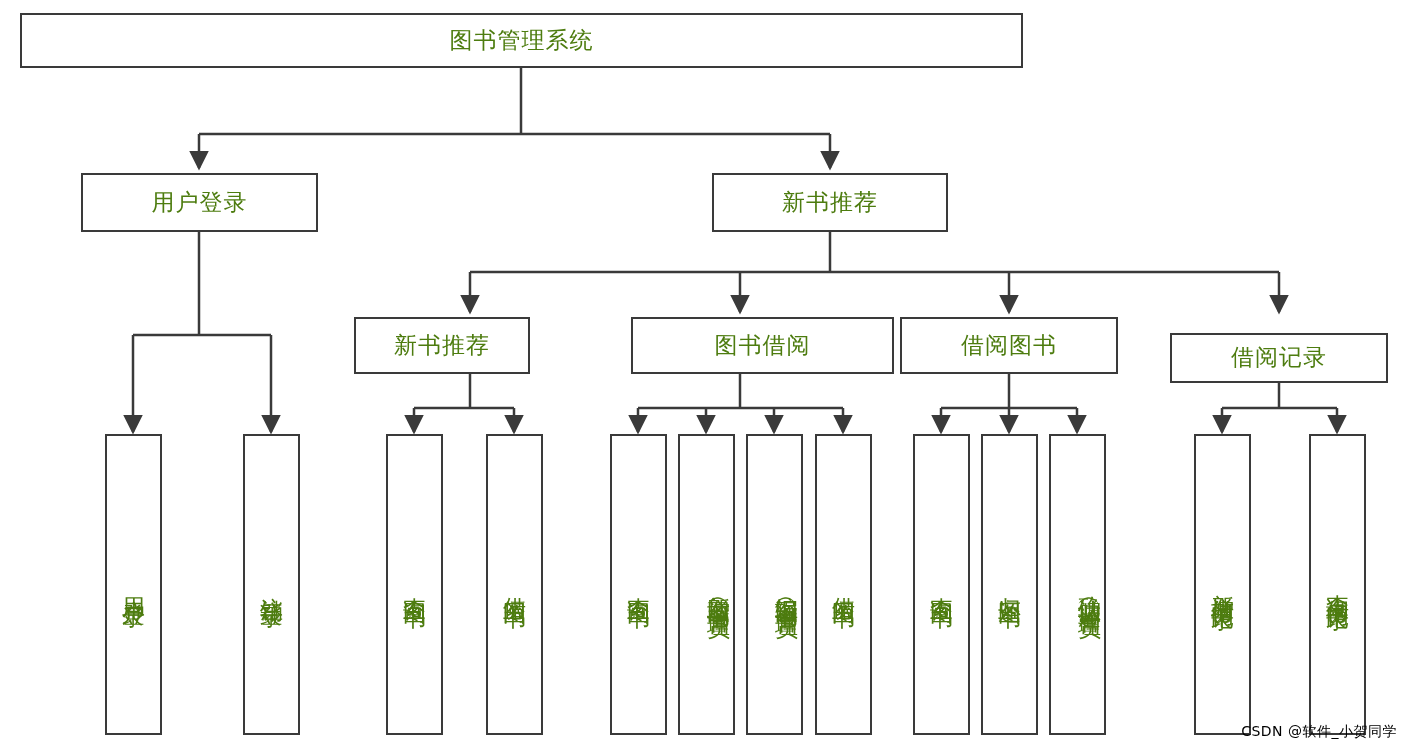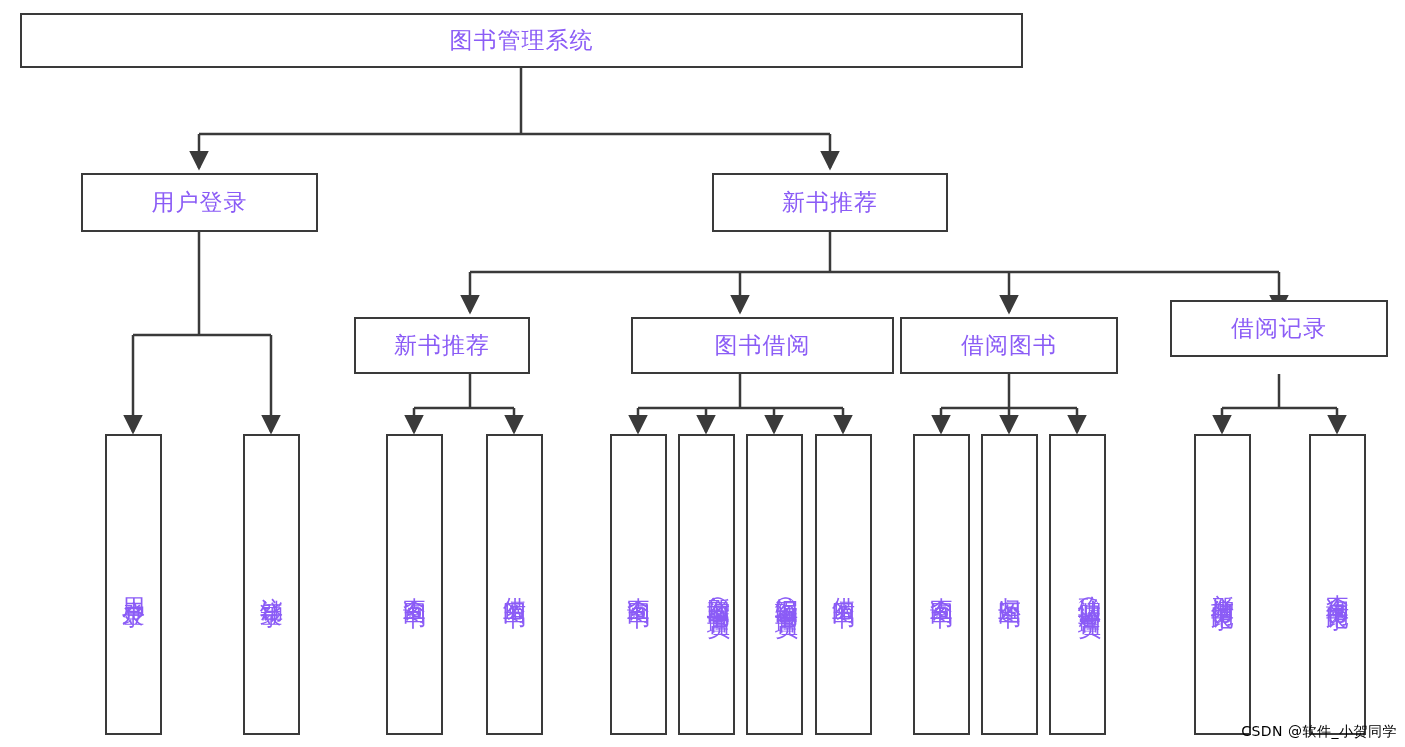--- a/index.html
+++ b/index.html
@@ -27,21 +27,21 @@
     pointer-events: none;
   }
   .node {
     position: absolute;
     box-sizing: border-box;
     background: #ffffff;
     border: 2.5px solid #3a3a3a;
     display: flex;
     align-items: center;
     justify-content: center;
-    color: #8b5cf6;
+    color: #4d7c0f;
   }
   .node.horizontal {
     font-size: 23px;
     letter-spacing: 1px;
     line-height: 1.1;
   }
   .node.vertical {
     writing-mode: vertical-rl;
     text-orientation: upright;
     font-size: 23px;
@@ -145,21 +145,21 @@
   </div>
 
   <div class="node horizontal" style="left:631px; top:317px; width:263px; height:57px;">
     <span class="node-label">图书借阅</span>
   </div>
 
   <div class="node horizontal" style="left:900px; top:317px; width:218px; height:57px;">
     <span class="node-label">借阅图书</span>
   </div>
 
-  <div class="node horizontal" style="left:1170px; top:300px; width:218px; height:57px;">
+  <div class="node horizontal" style="left:1170px; top:333px; width:218px; height:50px;">
     <span class="node-label">借阅记录</span>
   </div>
 
   <div class="node vertical center-v" style="left:105px; top:434px; width:57px; height:301px;">
     <span class="node-label">用户登录</span>
   </div>
 
   <div class="node vertical center-v" style="left:243px; top:434px; width:57px; height:301px;">
     <span class="node-label">注销登录</span>
   </div>

